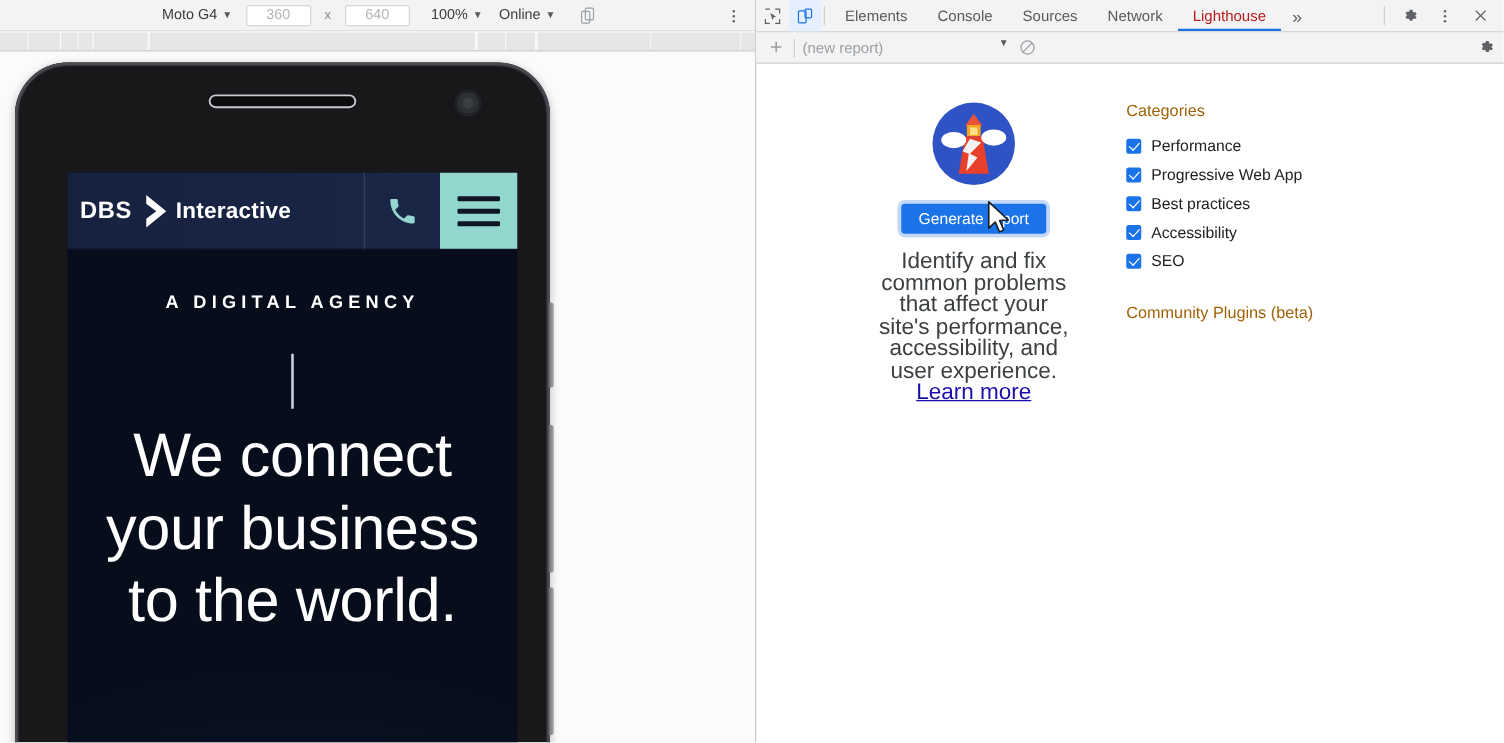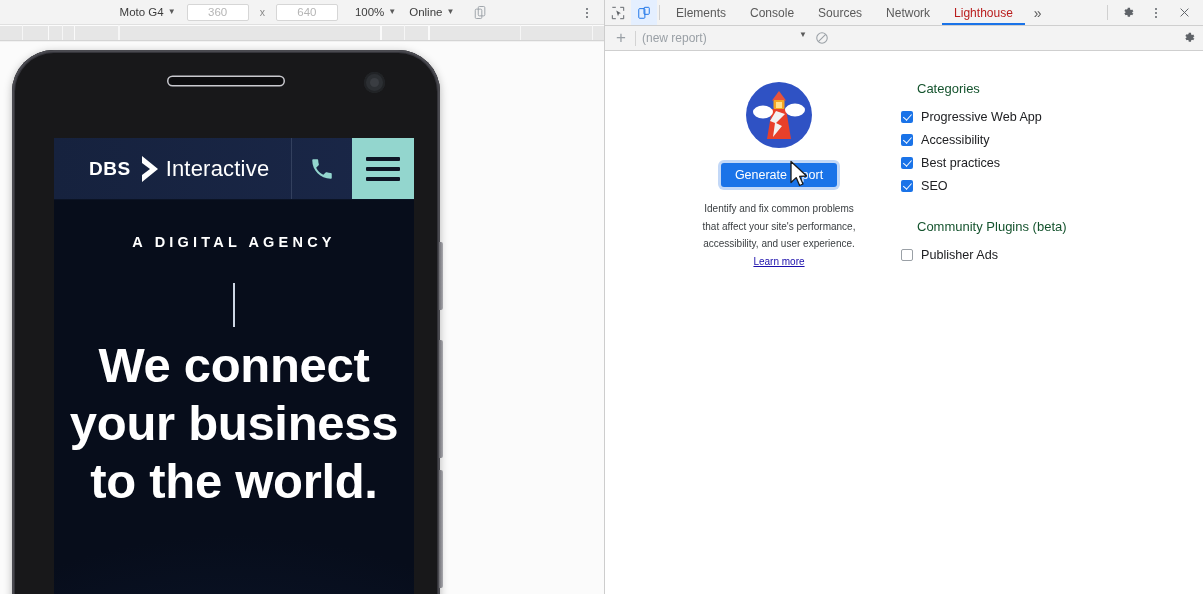--- a/index.html
+++ b/index.html
@@ -47,21 +47,21 @@
     color: #3c3c3c;
     display: flex;
     align-items: center;
     gap: 4px;
     white-space: nowrap;
     padding: 1px 2px;
     cursor: default;
   }
   .caret { font-size: 8px; color: #5a5a5a; line-height: 1; }
   .dim-box {
-    width: 62px; height: 17px;
+    width: 52px; height: 17px;
     border: 1px solid #d6d6d6;
     border-radius: 2px;
     background: #fff;
     font-size: 11.5px;
     color: #b5b5b5;
     display: flex; align-items: center; justify-content: center;
   }
   .dim-x { font-size: 10.5px; color: #8a8a8a; padding: 0 2px; }
   .rotate-icon { width: 15px; height: 15px; display: block; }
   .dt-kebab {
@@ -165,39 +165,39 @@
     height: 62px;
     display: flex;
     align-items: stretch;
     background: linear-gradient(to right, #16223e, #1a2748);
     border-bottom: 1px solid #0b1324;
   }
   .logo-area {
     flex: 1;
     display: flex;
     align-items: center;
-    padding-left: 35px;
+    padding-left: 10px;
     gap: 3px;
     border-right: 1px solid #33405e;
   }
   .logo-dbs {
     color: #ffffff;
     font-weight: bold;
     font-size: 19px;
     letter-spacing: 0.5px;
   }
   .logo-chev {
     display: inline-block;
     width: 22px; height: 30px;
     margin: 0 2px 0 5px;
   }
   .logo-word {
     color: #ffffff;
-    font-size: 22px;
-    font-weight: 400;
+    font-size: 18px;
+    font-weight: 700;
     letter-spacing: 0.2px;
   }
   .phone-btn {
     width: 60px;
     display: flex; align-items: center; justify-content: center;
   }
   .burger-btn {
     width: 62px;
     background: #93d6ce;
     display: flex; flex-direction: column; align-items: center; justify-content: center;
@@ -233,21 +233,21 @@
   }
   .hero-rule {
     width: 2px; height: 44px;
     background: #cdd6e4;
     margin: 33px auto 10px;
     position: relative; z-index: 2;
   }
   .hero-title {
     color: #ffffff;
     font-size: 49px;
-    font-weight: 700;
+    font-weight: 400;
     line-height: 1.18;
     padding: 0 12px;
     position: relative; z-index: 2;
     letter-spacing: -0.3px;
   }
 
   
   .devtools {
     width: 598px;
     height: 594px;
@@ -345,36 +345,35 @@
     border-radius: 3px;
     padding: 5px 14px;
     cursor: default;
     font-family: "Liberation Sans", sans-serif;
     box-shadow: 0 0 0 3px #c3d8f7;
   }
   .lh-desc {
     margin-top: 13px;
     width: 160px;
     text-align: center;
-    font-size: 10px;
+    font-size: 18px;
     line-height: 17.5px;
     color: #3c4043;
   }
   .lh-desc a { color: #1a0dab; }
   .lh-right {
     flex: 1;
     display: flex;
     padding-left: 6px;
     gap: 54px;
   }
   .col-title {
     font-size: 13px;
-    color: #14532d;
+    color: #a16207;
     margin-bottom: 9px;
-    margin-left: 16px;
   }
   .opt-row {
     display: flex;
     align-items: center;
     gap: 8px;
     height: 23px;
     font-size: 12.6px;
     color: #202124;
   }
   .cbx {
@@ -600,40 +599,40 @@
           <span>Identify and fix common problems that affect your site's performance, accessibility, and user experience. </span><a href="#">Learn more</a>
         </div>
       </div>
 
       <div class="lh-right">
         <div>
           <div class="col-title">Categories</div>
 
           <label class="opt-row">
             <span class="cbx"></span>
+            <span>Performance</span>
+          </label>
+          <label class="opt-row">
+            <span class="cbx"></span>
             <span>Progressive Web App</span>
+          </label>
+          <label class="opt-row">
+            <span class="cbx"></span>
+            <span>Best practices</span>
           </label>
           <label class="opt-row">
             <span class="cbx"></span>
             <span>Accessibility</span>
           </label>
           <label class="opt-row">
             <span class="cbx"></span>
-            <span>Best practices</span>
-          </label>
-          <label class="opt-row">
-            <span class="cbx"></span>
             <span>SEO</span>
           </label>
 
           <div class="col-title plugins-title">Community Plugins (beta)</div>
-          <label class="opt-row">
-            <span class="cbx off"></span>
-            <span>Publisher Ads</span>
-          </label>
         </div>
 
       </div>
     </div>
   </div>
 
   <svg class="cursor" viewBox="0 0 22 28">
     <path d="M2 1.5L2 22.5 7.2 17.6 10.6 25.5 14 24 10.7 16.4 17.6 16z" fill="#ffffff" stroke="#1b1b1b" stroke-width="1.3" stroke-linejoin="round"></path>
   </svg>
 

